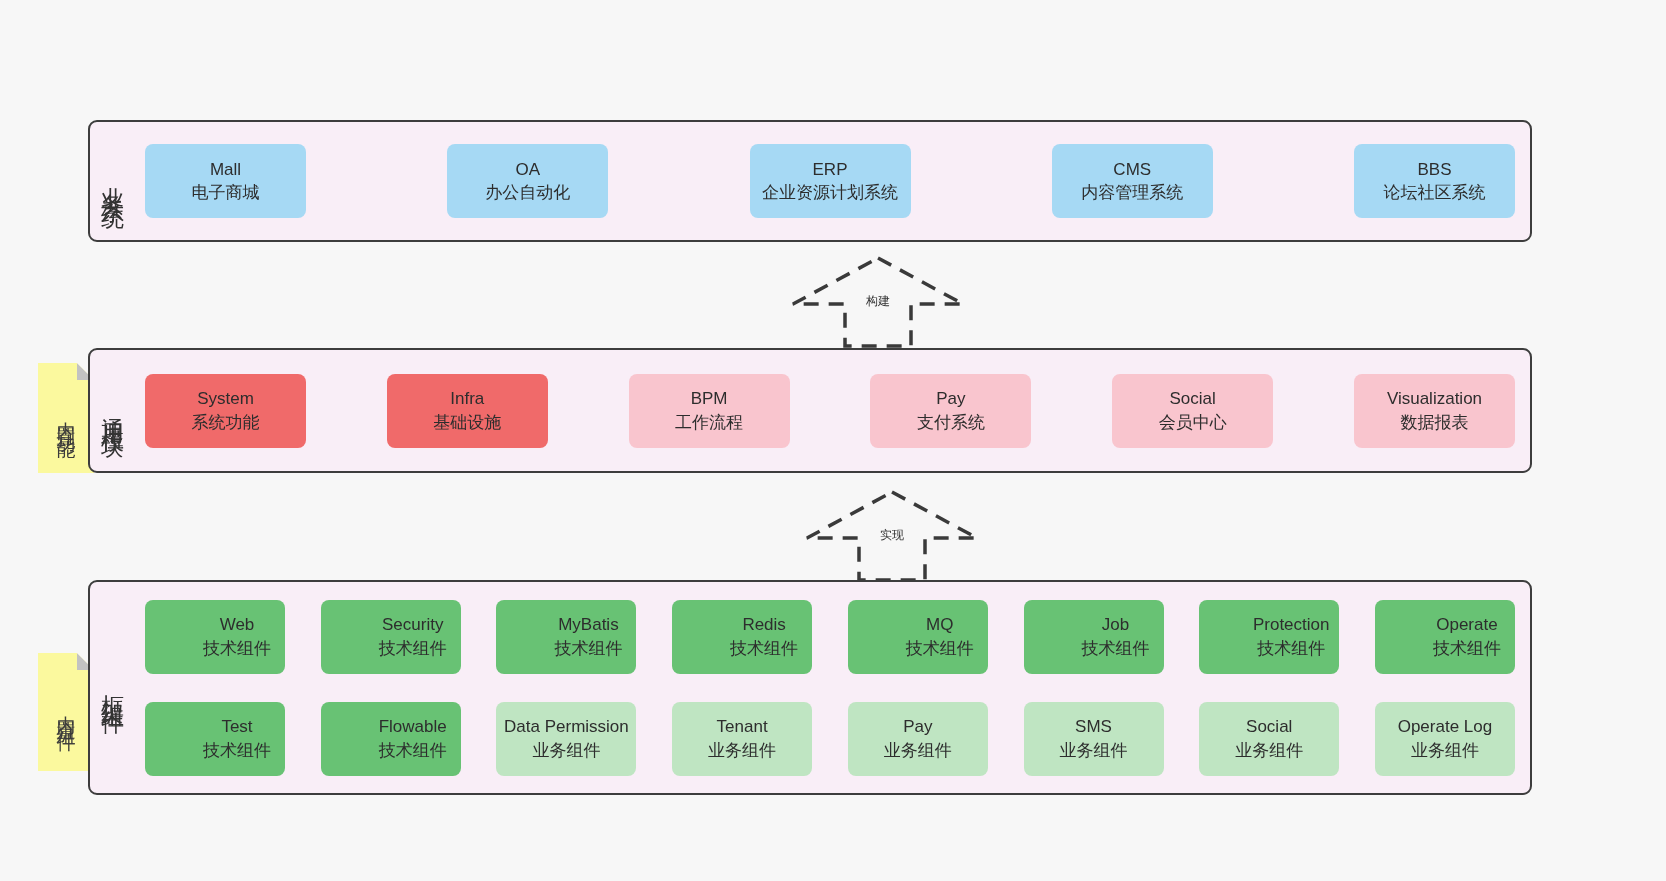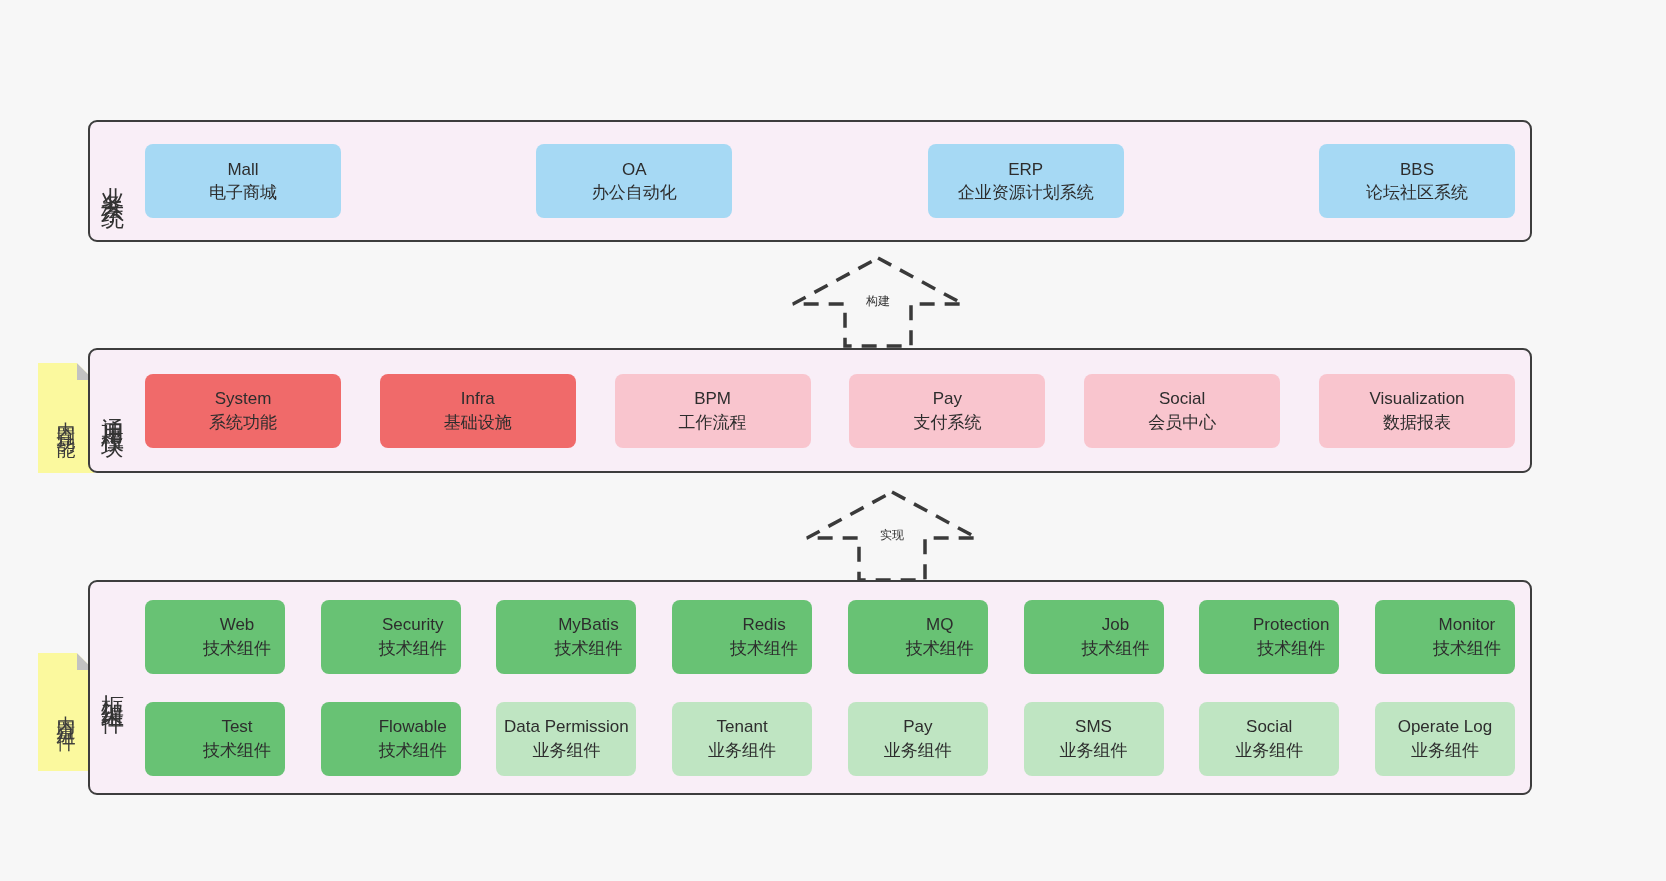--- a/index.html
+++ b/index.html
@@ -33,21 +33,21 @@
   .rows{
     position:absolute;left:55px;right:15px;top:0;bottom:0;
     display:flex;flex-direction:column;justify-content:center;gap:28px;
   }
   .boxrow{display:flex;justify-content:space-between;}
   .box{
     height:74px;border-radius:8px;box-sizing:border-box;padding:2px 4px;
     display:flex;flex-direction:column;justify-content:center;align-items:center;
     text-align:center;font-size:17px;line-height:1.38;color:#2d2d2d;
   }
-  .band.wide .box{width:196px;}
+  .band.wide .box{width:161px;}
   .band.narrow .box{width:140px;}
   .box.blue{background:var(--blue,#a6d9f4);}
   .box.red{background:var(--red,#f06a6a);}
   .box.pink{background:var(--pink,#f9c5ce);text-align:right;}
   .box.green{background:var(--green,#68c274);padding-left:48px;}
   .box.green_light{background:var(--green_light,#bfe5c2);}
   .arrow{position:absolute;width:190px;height:96px;z-index:2;}
   .arrow svg{position:absolute;inset:0;}
   .arrow path{
     fill:none;stroke:var(--arrow,#3a3a3a);stroke-width:3.5;
@@ -88,20 +88,24 @@
         </div>
         <div class="box blue">
           <div>OA</div>
           <div>办公自动化</div>
         </div>
         <div class="box blue">
           <div>ERP</div>
           <div>企业资源计划系统</div>
         </div>
         <div class="box blue">
+          <div>CMS</div>
+          <div>内容管理系统</div>
+        </div>
+        <div class="box blue">
           <div>BBS</div>
           <div>论坛社区系统</div>
         </div>
       </div>
   </div>
 </div>
 
 <div class="arrow" style="left:783px;top:252px;">
   <svg viewBox="0 0 190 96">
     <path d="M95,6 L180,52 L128,52 L128,94 L62,94 L62,52 L10,52 Z"></path>
@@ -174,21 +178,21 @@
         </div>
         <div class="box green">
           <div>Job</div>
           <div>技术组件</div>
         </div>
         <div class="box green">
           <div>Protection</div>
           <div>技术组件</div>
         </div>
         <div class="box green">
-          <div>Monitor</div>
+          <div>Operate</div>
           <div>技术组件</div>
         </div>
       </div>
     <div class="boxrow">
         <div class="box green">
           <div>Test</div>
           <div>技术组件</div>
         </div>
         <div class="box green">
           <div>Flowable</div>

